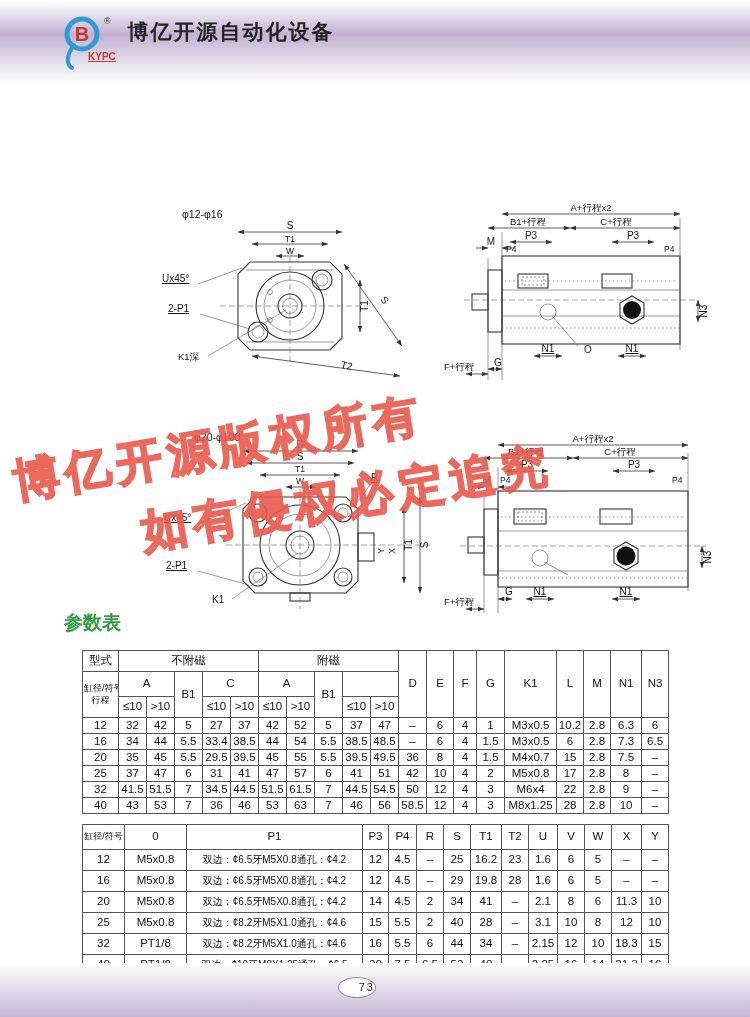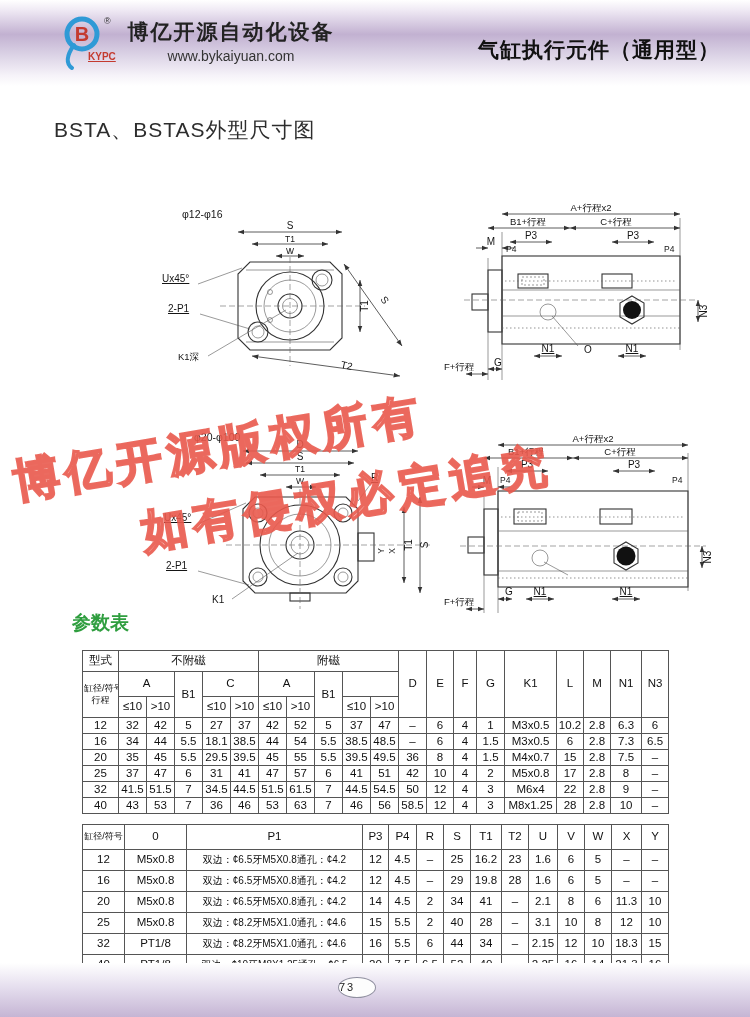--- a/index.html
+++ b/index.html
@@ -12,21 +12,21 @@
   .brand-block{position:absolute;left:118px;top:18px;width:210px;text-align:center;margin-left:8px;}
   .brand{font-size:21px;font-weight:bold;letter-spacing:2px;color:#222;}
   .website{font-size:14px;color:#333;margin-top:2px;}
   .logo{position:absolute;left:52px;top:12px;width:66px;height:62px;}
   .page-title{position:absolute;right:30px;top:36px;font-size:21px;font-weight:600;
     letter-spacing:1px;color:#111;}
 
   
   .section-title{position:absolute;left:54px;top:116px;font-size:21px;font-weight:500;
     letter-spacing:1px;color:#2d2d2d;}
-  .params-title{position:absolute;left:72px;top:610px;font-size:19px;font-weight:bold;color:#2f9e3f;}
+  .params-title{position:absolute;left:64px;top:610px;font-size:19px;font-weight:bold;color:#2f9e3f;}
 
   
   .wm{position:absolute;z-index:6;pointer-events:none;white-space:nowrap;font-weight:bold;
       font-size:46px;letter-spacing:6px;transform:rotate(-9.5deg);transform-origin:left center;
       color:rgba(248,130,120,0.22);-webkit-text-stroke:2px rgba(232,86,74,0.88);}
   .wm1{left:14px;top:452px;}
   .wm2{left:142px;top:502px;}
 
   
   .fig{position:absolute;}
@@ -54,44 +54,41 @@
   .bore-h{font-size:9px;line-height:1.3;}
   .t2{position:absolute;left:82px;top:824px;width:586px;}
   .t2 thead th{height:24px;}
   .t2 tbody td{height:20px;}
   .p1cell{font-size:10px;}
 
   
   .footer{position:absolute;left:0;bottom:0;width:750px;height:54px;
     background:linear-gradient(180deg,#ffffff 0%,#e5deee 45%,#c5b5d4 100%);}
   .page-oval{position:absolute;left:338px;top:14px;width:36px;height:19px;background:#fdfdfd;
-    border:1px solid #8f8f9f;border-radius:50%;text-align:left;line-height:19px;
+    border:1px solid #8f8f9f;border-radius:50%;text-align:right;line-height:19px;
     font-size:11px;letter-spacing:2px;color:#222;}
 </style>
 </head>
 <body>
 
 <div class="page">
 
   <div class="header">
     <svg class="logo" viewBox="0 0 66 62">
       <circle cx="30" cy="22" r="15" fill="none" stroke="#2f9ad6" stroke-width="5"></circle>
       <path d="M22,33 C14,44 14,52 20,56" fill="none" stroke="#2f9ad6" stroke-width="4" stroke-linecap="round"></path>
       <text x="30" y="29" class="mid" style="font-size:20px;font-weight:bold;fill:#c43a2f">B</text>
       <text x="52" y="12" style="font-size:9px;fill:#333">®</text>
       <text x="36" y="48" style="font-size:10px;font-weight:bold;fill:#c43a2f;text-decoration:underline">KYPC</text>
     </svg>
     <div class="brand-block">
       <div class="brand">博亿开源自动化设备</div>
-      <div class="website">www.bykaiyuan.com</div>
     </div>
-    <div class="page-title">气缸执行元件（通用型）</div>
   </div>
 
-  <div class="section-title">BSTA、BSTAS外型尺寸图</div>
 
   <div class="wm wm1">博亿开源版权所有</div>
   <div class="wm wm2">如有侵权必定追究</div>
 
   <svg class="fig" style="left:150px;top:198px" width="590" height="185" viewBox="0 0 590 185">
     <defs>
       <marker id="aE1" orient="auto" markerWidth="9" markerHeight="8" refX="8" refY="3.5">
           <path d="M0,0.5 L8,3.5 L0,6.5 Z" fill="#333"></path>
         </marker>
       <marker id="aS1" orient="auto" markerWidth="9" markerHeight="8" refX="1" refY="3.5">
@@ -371,21 +368,21 @@
           <td>2.8</td>
           <td>6.3</td>
           <td>6</td>
         </tr>
 
         <tr>
           <td>16</td>
           <td>34</td>
           <td>44</td>
           <td>5.5</td>
-          <td>18.1</td>
+          <td>33.4</td>
           <td>38.5</td>
           <td>44</td>
           <td>54</td>
           <td>5.5</td>
           <td>38.5</td>
           <td>48.5</td>
           <td>–</td>
           <td>6</td>
           <td>4</td>
           <td>1.5</td>

